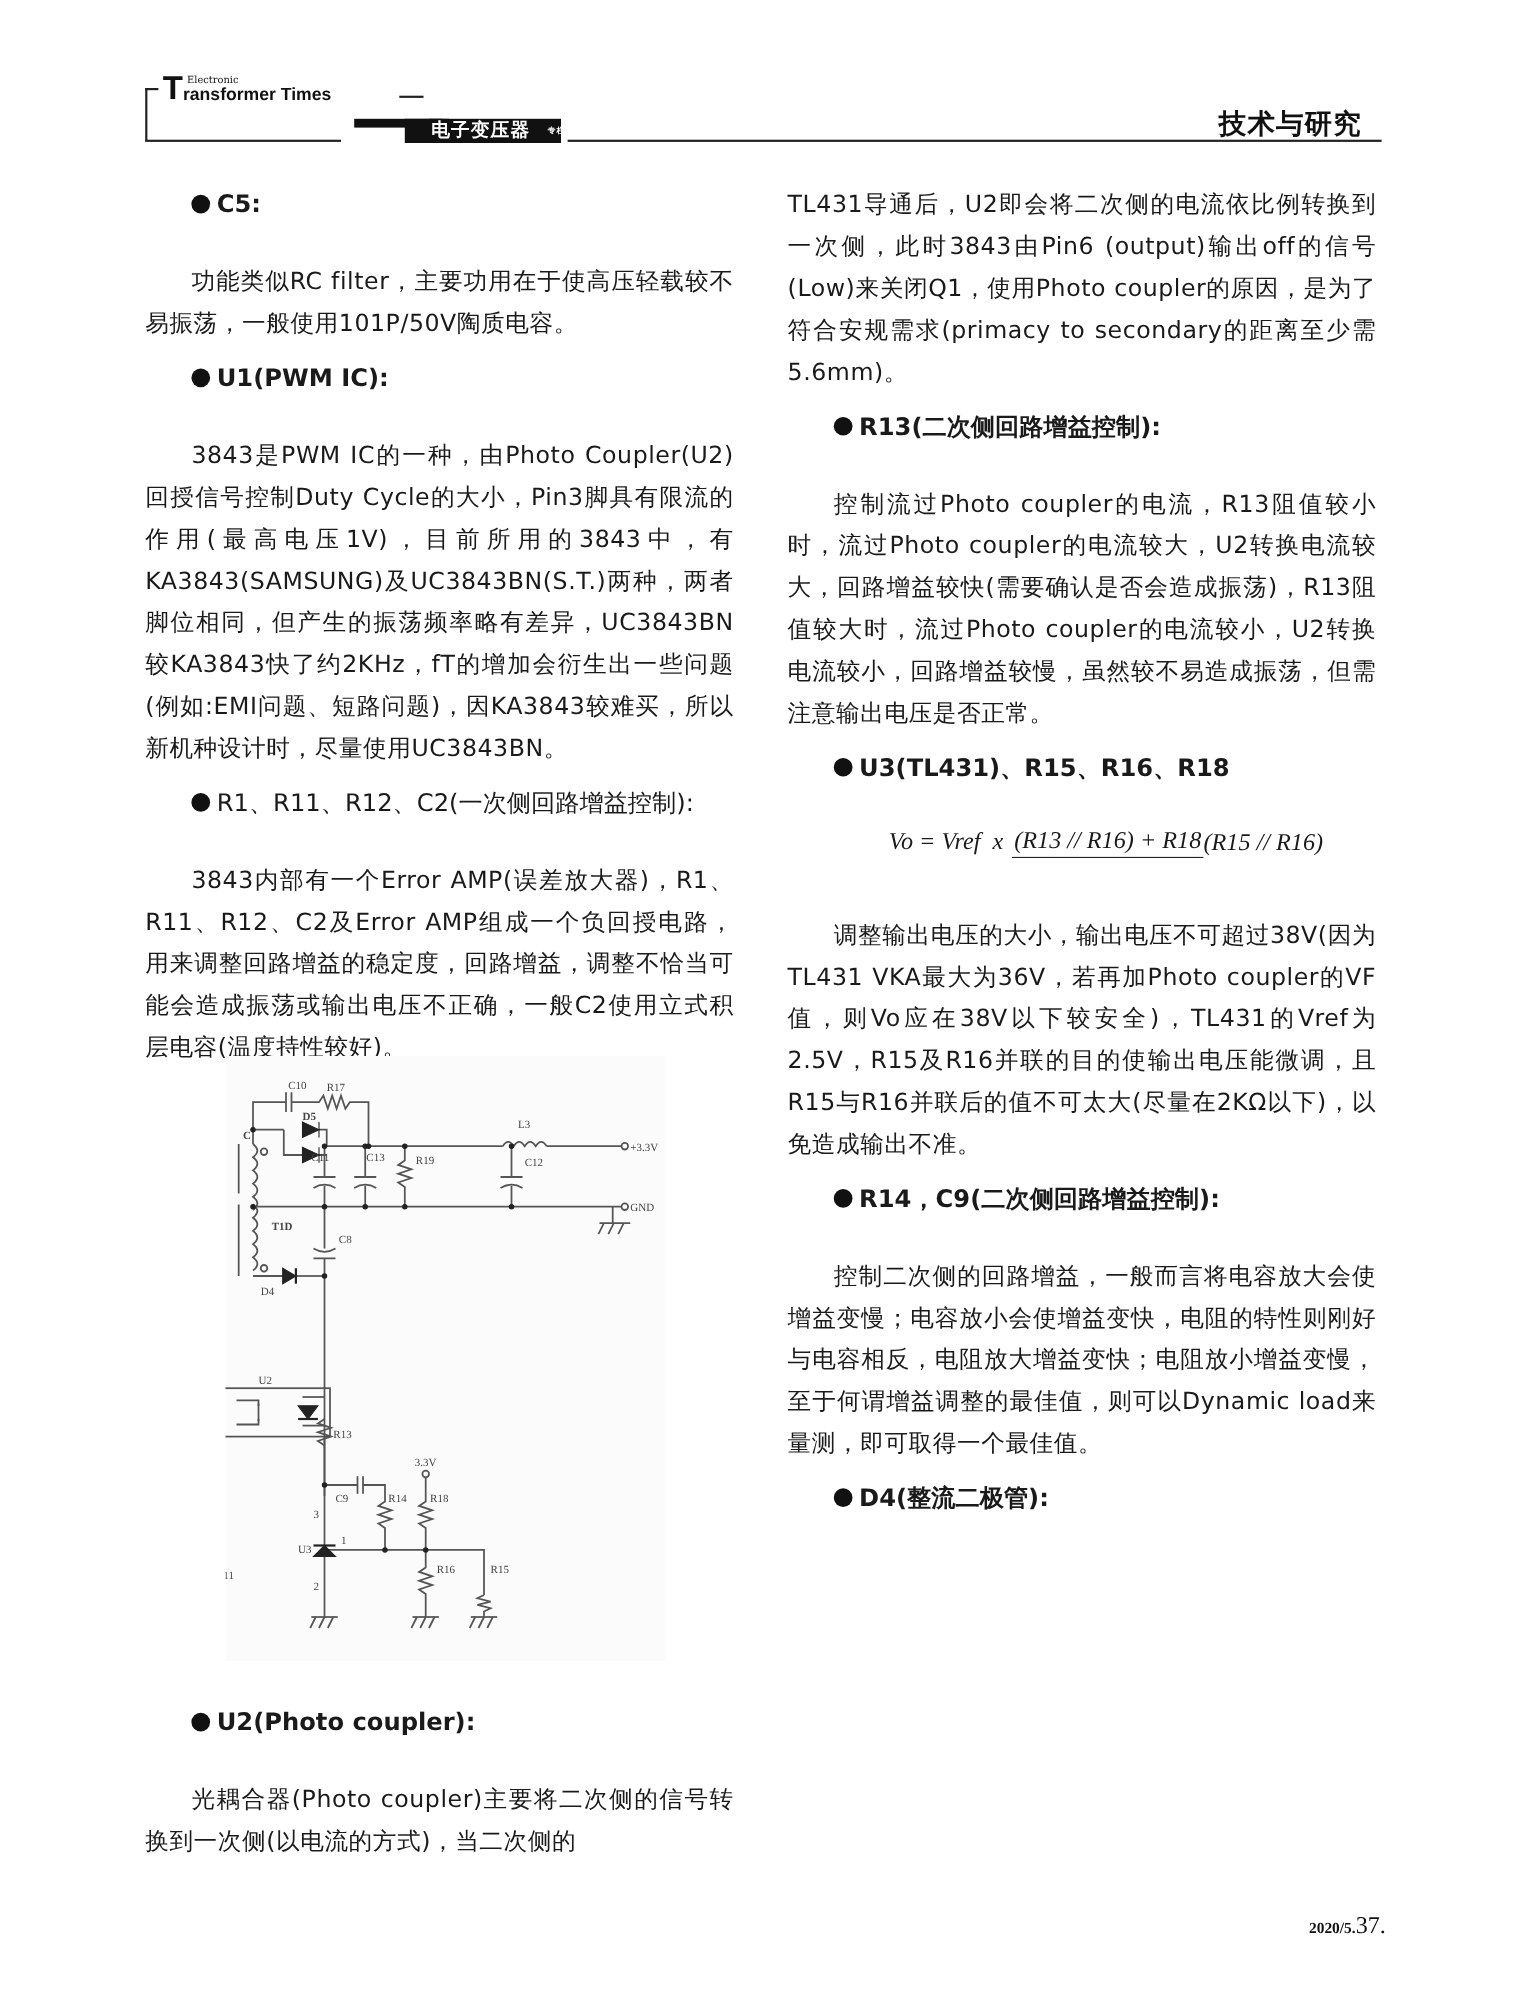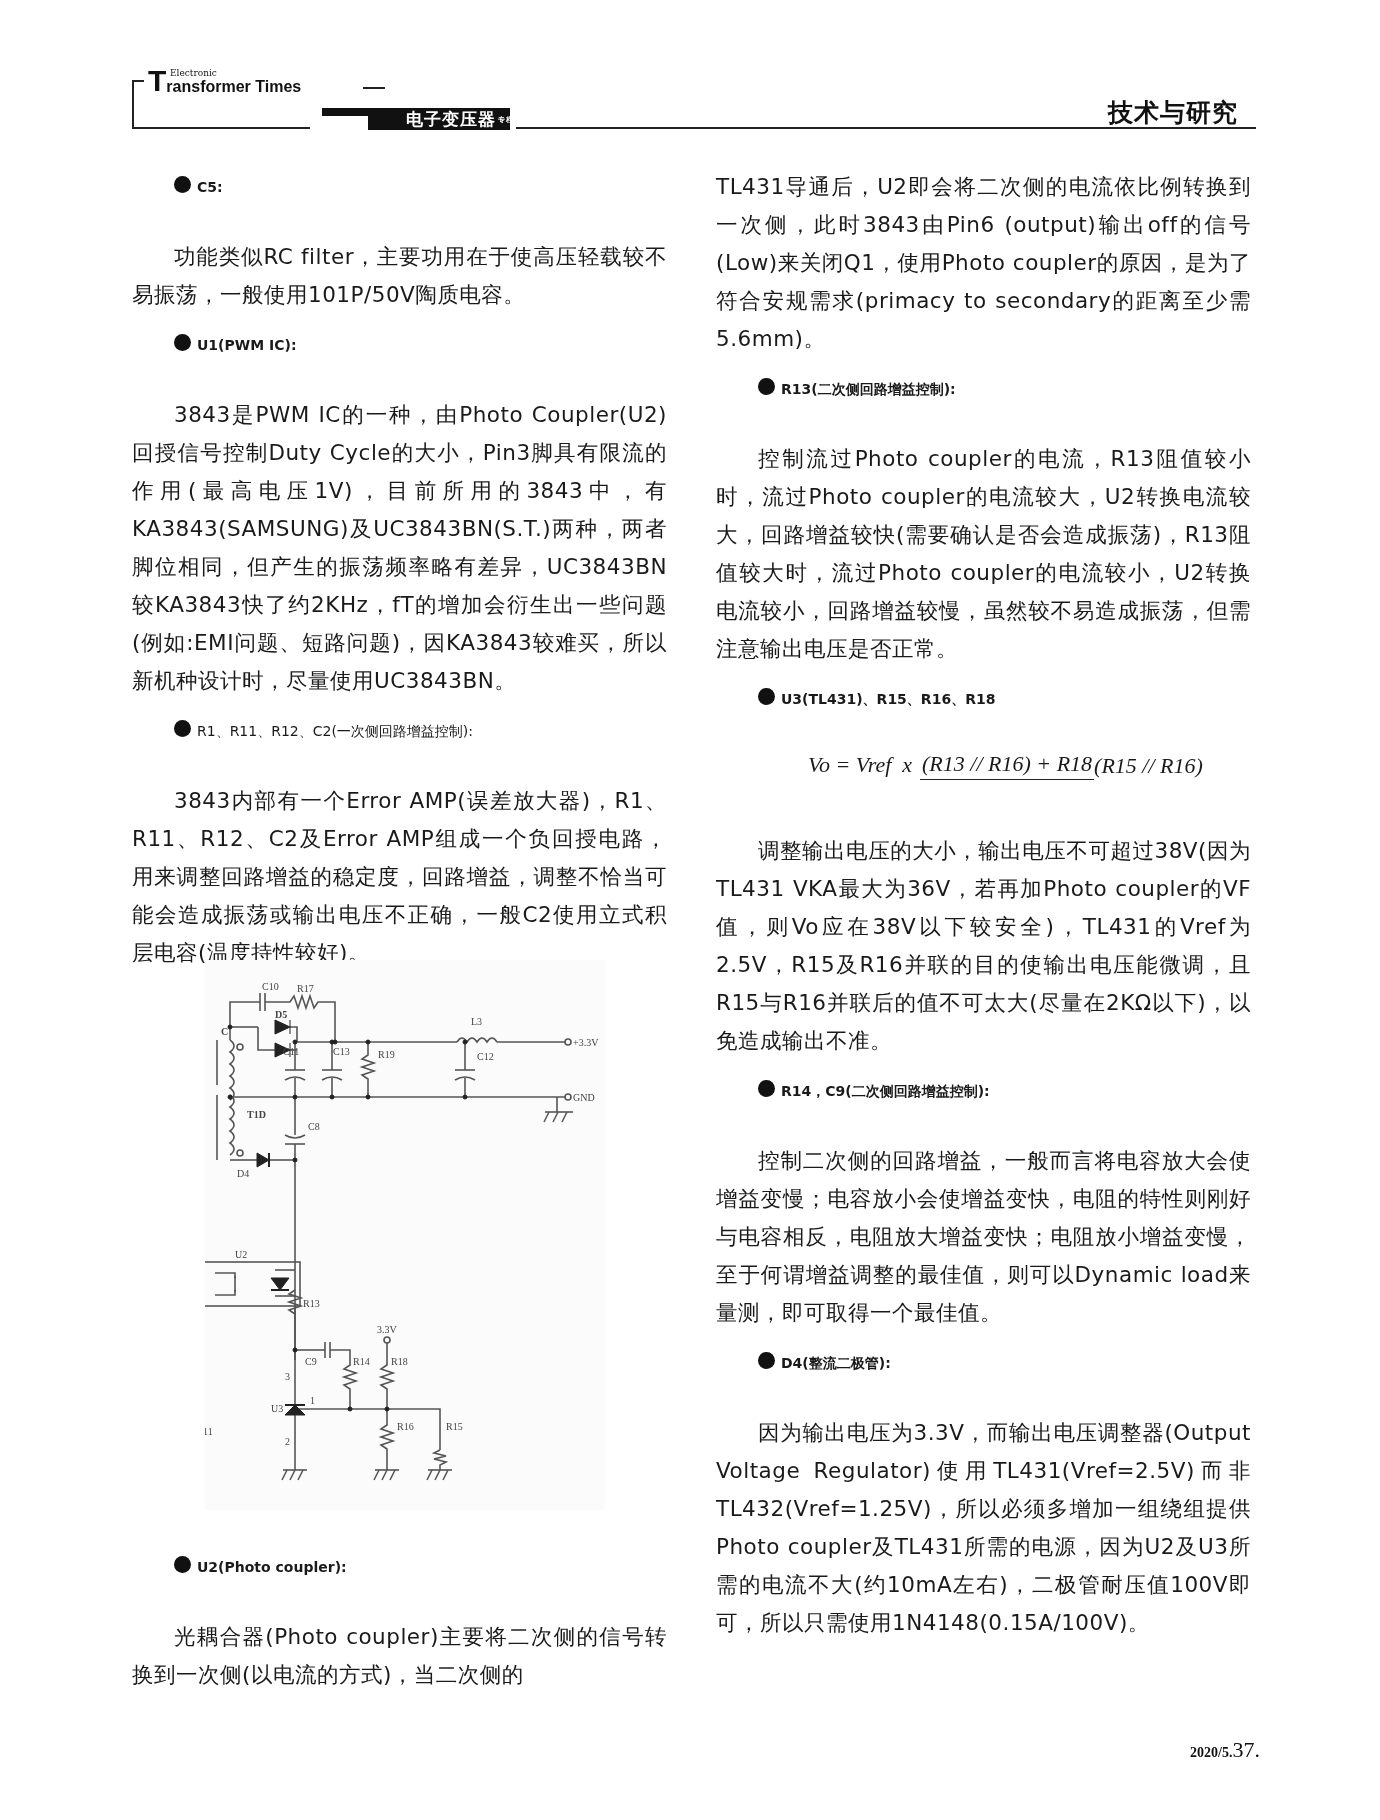--- a/index.html
+++ b/index.html
@@ -20,38 +20,38 @@
   .hdr-brand .elec { position: absolute; left: 22px; top: 2px; font-size: 9px; font-family: "DejaVu Serif", serif; font-weight: 400; }
   .hdr-brand .rest { font-size: 16px; }
   .hdr-brand-dash { position: absolute; left: 363px; top: 87px; width: 22px; height: 2px; background: #222; }
   .hdr-step1 { position: absolute; left: 322px; top: 108px; width: 80px; height: 8px; background: #111; }
   .hdr-step2 { position: absolute; left: 368px; top: 108px; width: 40px; height: 22px; background: #111; }
   .hdr-banner {
     position: absolute; left: 390px; top: 108px; width: 120px; height: 22px; background: #111;
     color: #fff; font-weight: 700; font-size: 17px; line-height: 22px; text-align: right;
     padding-right: 4px; box-sizing: border-box; letter-spacing: 1px; white-space: nowrap;
   }
-  .hdr-banner .sub { font-size: 7px; display: inline-block; width: 8px; line-height: 8px; vertical-align: middle; margin-left: 2px; }
+  .hdr-banner .sub { font-size: 7px; display: inline-block; width: 8px; line-height: 8px; vertical-align: middle; margin-left: 16px; }
   .hdr-right-line { position: absolute; left: 516px; top: 127px; width: 740px; height: 2px; background: #222; }
   .hdr-section {
     position: absolute; left: 1108px; top: 96px; font-size: 25px; font-weight: 700; color: #111;
     letter-spacing: 1px; white-space: nowrap; text-align: center;
   }
 
   
   .col { position: absolute; top: 168px; width: 535px; }
   .col-left { left: 132px; }
   .col-right { left: 716px; top: 168px; width: 535px; }
   .para {
     font-size: 21.5px; line-height: 38px; margin: 0; text-align: justify;
     text-align-last: left; letter-spacing: 0.5px;
   }
   .para.indent { text-indent: 42px; margin-top: 32px; }
   .heading {
-    font-size: 14px; line-height: 38px; margin: 12px 0 12px 42px; font-weight: 700;
+    font-size: 22px; line-height: 38px; margin: 12px 0 12px 42px; font-weight: 700;
     white-space: nowrap;
   }
   .heading.plain { font-weight: 400; }
   .heading .dot { display: inline-block; width: 17px; height: 17px; border-radius: 50%; background: #111; margin-right: 6px; vertical-align: -1px; }
 
   
   .formula {
     font-family: "Liberation Serif", "DejaVu Serif", serif; font-style: italic; font-size: 22px;
     display: flex; align-items: center; margin: 10px 0 18px 92px; height: 70px;
   }
@@ -270,18 +270,17 @@
       <span class="den">(R15 // R16)</span>
     </span>
   </div>
 
   <p class="para indent">调整输出电压的大小，输出电压不可超过38V(因为TL431 VKA最大为36V，若再加Photo coupler的VF值，则Vo应在38V以下较安全)，TL431的Vref为2.5V，R15及R16并联的目的使输出电压能微调，且R15与R16并联后的值不可太大(尽量在2KΩ以下)，以免造成输出不准。</p>
 
   <div class="heading"><span class="dot"></span><span>R14，C9(二次侧回路增益控制):</span></div>
   <p class="para indent">控制二次侧的回路增益，一般而言将电容放大会使增益变慢；电容放小会使增益变快，电阻的特性则刚好与电容相反，电阻放大增益变快；电阻放小增益变慢，至于何谓增益调整的最佳值，则可以Dynamic load来量测，即可取得一个最佳值。</p>
 
   <div class="heading"><span class="dot"></span><span>D4(整流二极管):</span></div>
-  <p class="para indent">因为输出电压为3.3V，而输出电压调整器(Output Voltage Regulator)使用TL431(Vref=2.5V)而非TL432(Vref=1.25V)，所以必须多增加一组绕组提供Photo coupler及TL431所需的电源，因为U2及U3所需的电流不大(约10mA左右)，二极管耐压值100V即可，所以只需使用1N4148(0.15A/100V)。</p>
 </div>
 
 <div class="page-no">
   <span>2020/5.</span><span class="big">37.</span>
 </div>
 
 </body></html>

